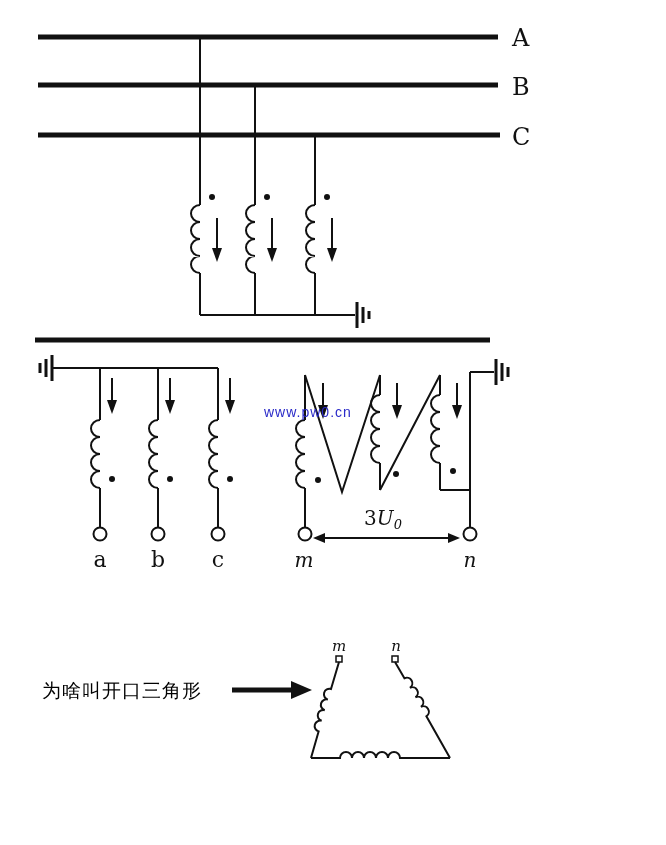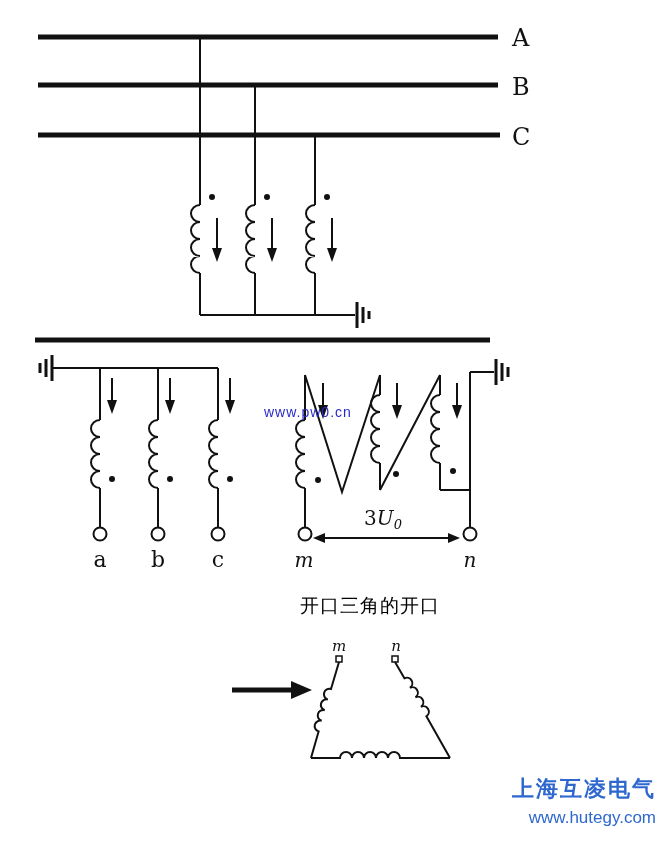--- a/index.html
+++ b/index.html
@@ -133,20 +133,16 @@
   <path class="w" d="M395 662 L404.4 678.3 a5.5 5.5 0 0 1 5.5 9.5 a5.5 5.5 0 0 1 5.5 9.5 a5.5 5.5 0 0 1 5.5 9.5 a5.5 5.5 0 0 1 5.5 9.5 L450 758"></path>
   <path class="w" d="M311 758 H340 a6 6 0 0 1 12 0 a6 6 0 0 1 12 0 a6 6 0 0 1 12 0 a6 6 0 0 1 12 0 a6 6 0 0 1 12 0 H450"></path>
 
   <g>
     <line x1="232" y1="690" x2="292" y2="690" stroke="#111" stroke-width="5"></line>
     <polygon class="ah" points="312,690 291,681 291,699"></polygon>
   </g>
 </svg>
 
 <div class="overlay" id="watermark">www.pw0.cn</div>
-<div class="overlay" id="cap-opening">开口三角的开口</div>
+<div class="overlay" id="cap-why">为啥叫开口三角形</div>
 
-<div class="overlay" id="footer">
-  <div class="company">上海互凌电气</div>
-  <div class="site">www.hutegy.com</div>
-</div>
 
 </div>
 
 </body></html>

